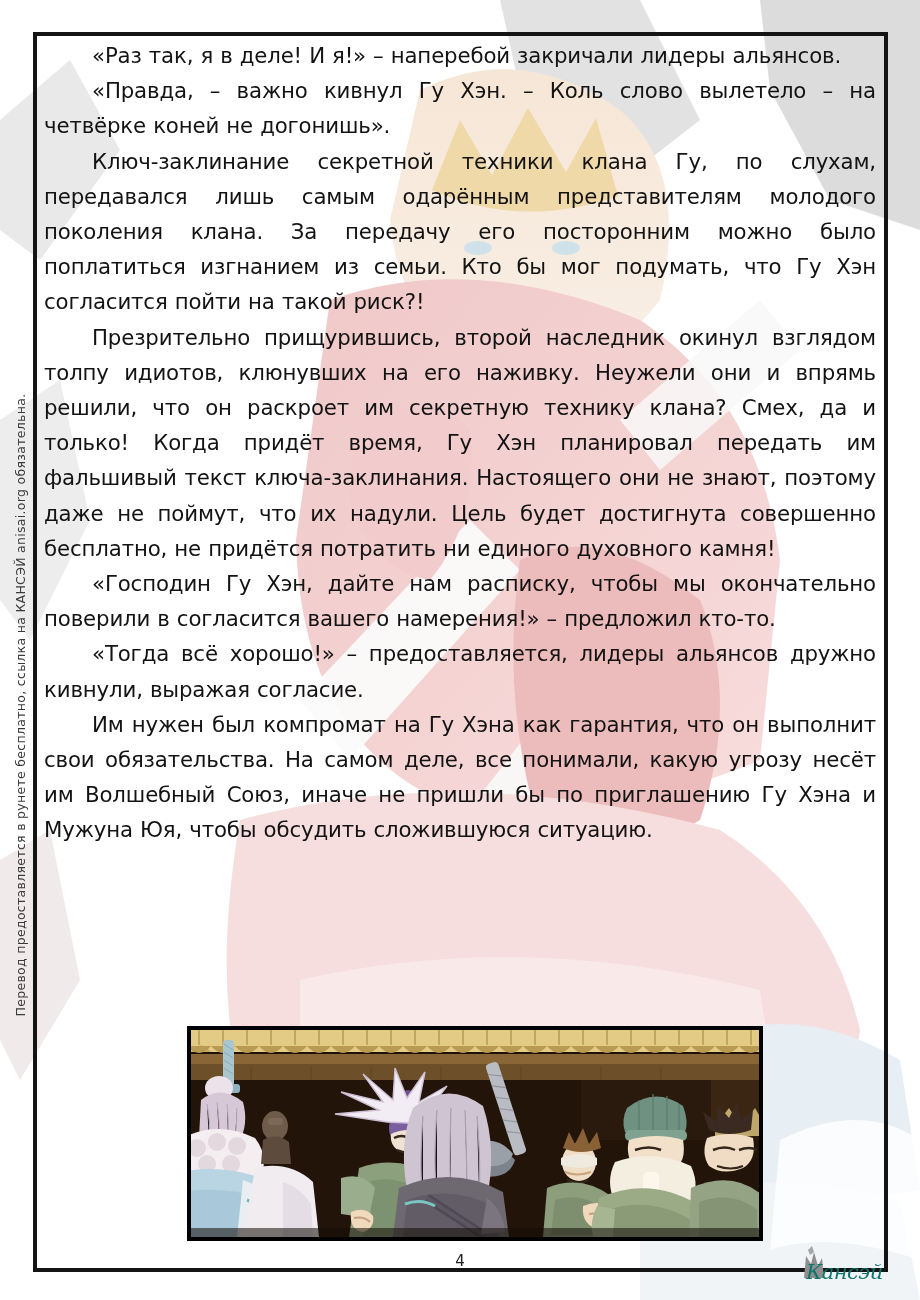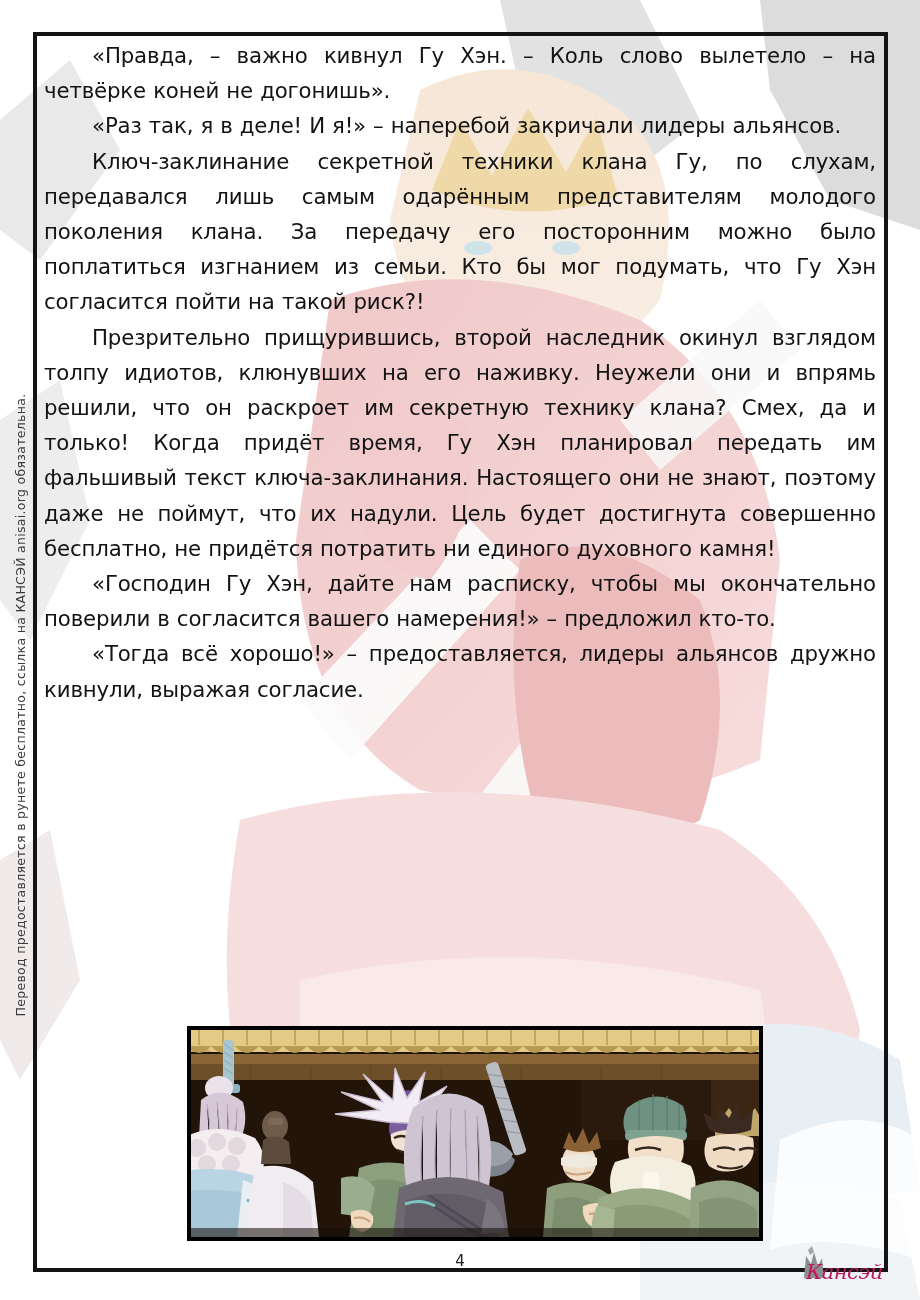--- a/index.html
+++ b/index.html
@@ -125,21 +125,21 @@
     height: 52px;
     pointer-events: none;
   }
   .logo-text {
     position: absolute;
     left: 14px;
     top: 16px;
     font-family: "DejaVu Serif", serif;
     font-style: italic;
     font-size: 21px;
-    color: #be185d;
+    color: #0f766e;
     letter-spacing: -0.5px;
   }
   .logo-mark {
     position: absolute;
     left: 2px;
     top: 0px;
   }
 </style>
 </head>
 <body>
@@ -196,26 +196,27 @@
     </svg>
   </div>
 
   <div class="frame"></div>
 
   <div class="credit-strip">
     <div class="credit-text">Перевод предоставляется в рунете бесплатно, ссылка на КАНСЭЙ anisai.org обязательна.</div>
   </div>
 
   <div class="text-col">
+    <p class="para">«Раз так, я в деле! И я!» – наперебой закричали лидеры альянсов.</p>
     <p class="para">«Правда, – важно кивнул Гу Хэн. – Коль слово вылетело – на четвёрке коней не догонишь».</p>
-    <p class="para">«Раз так, я в деле! И я!» – наперебой закричали лидеры альянсов.</p>
     <p class="para">Ключ-заклинание секретной техники клана Гу, по слухам, передавался лишь самым одарённым представителям молодого поколения клана. За передачу его посторонним можно было поплатиться изгнанием из семьи. Кто бы мог подумать, что Гу Хэн согласится пойти на такой риск?!</p>
     <p class="para">Презрительно прищурившись, второй наследник окинул взглядом толпу идиотов, клюнувших на его наживку. Неужели они и впрямь решили, что он раскроет им секретную технику клана? Смех, да и только! Когда придёт время, Гу Хэн планировал передать им фальшивый текст ключа-заклинания. Настоящего они не знают, поэтому даже не поймут, что их надули. Цель будет достигнута совершенно бесплатно, не придётся потратить ни единого духовного камня!</p>
     <p class="para">«Господин Гу Хэн, дайте нам расписку, чтобы мы окончательно поверили в согласится вашего намерения!» – предложил кто-то.</p>
     <p class="para">«Тогда всё хорошо!» – предоставляется, лидеры альянсов дружно кивнули, выражая согласие.</p>
+    <p class="para">Им нужен был компромат на Гу Хэна как гарантия, что он выполнит свои обязательства. На самом деле, все понимали, какую угрозу несёт им Волшебный Союз, иначе не пришли бы по приглашению Гу Хэна и Мужуна Юя, чтобы обсудить сложившуюся ситуацию.</p>
   </div>
 
   <div class="panel-wrap">
     <svg width="568" height="207" viewBox="0 0 568 207" aria-hidden="true">
 
       <rect x="0" y="0" width="568" height="207" fill="#1d1108"></rect>
 
       <rect x="0" y="0" width="568" height="22" fill="#e3cb86"></rect>
       <g fill="#c9ab5f">
         <path d="M0 22 q10 -13 20 0 z"></path>

